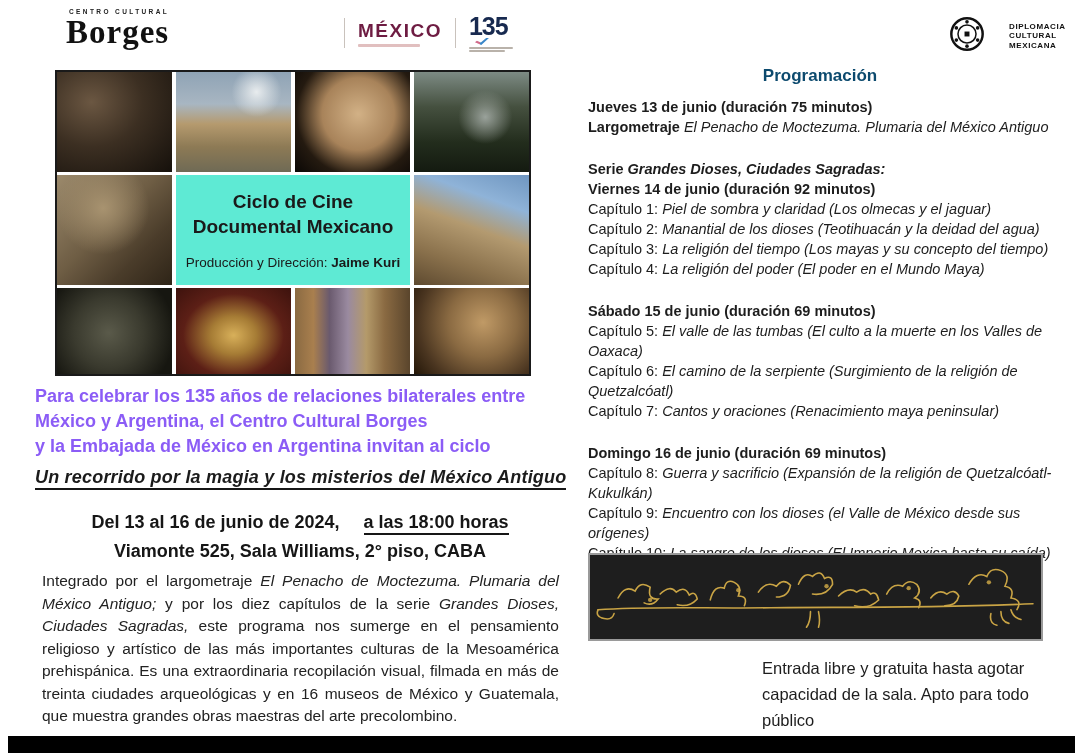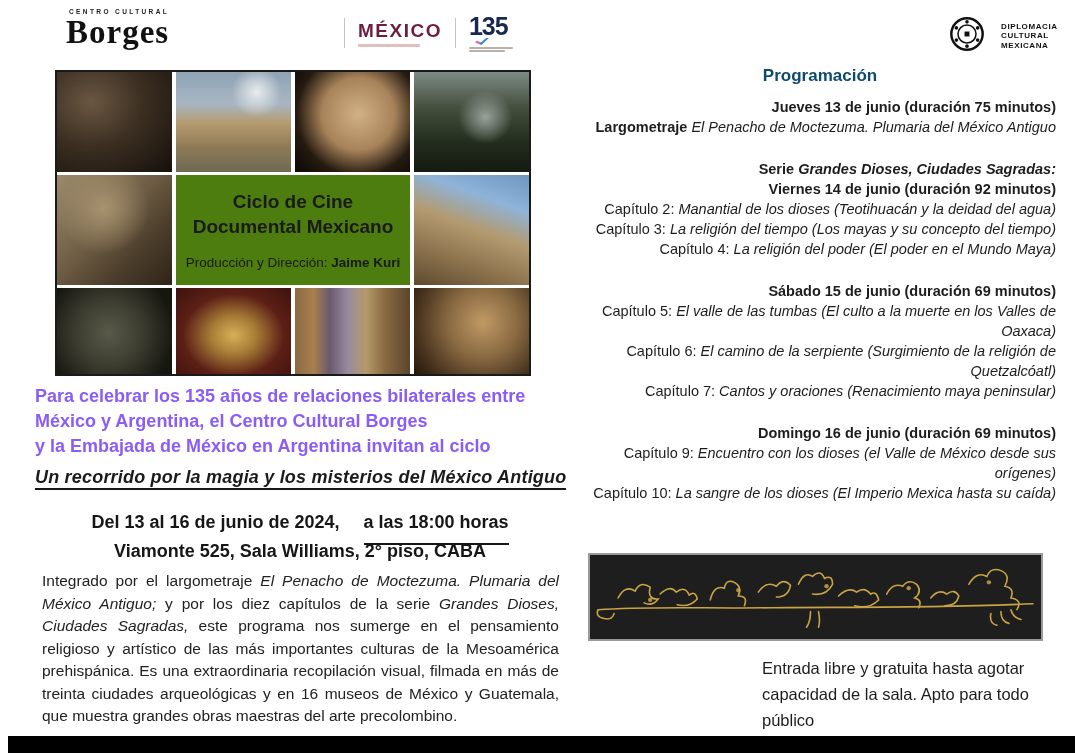--- a/index.html
+++ b/index.html
@@ -17,21 +17,21 @@
   .sre-text .sre-title { color:#6e1c42; font-weight:bold; font-size:16.5px; letter-spacing:0.6px; }
   .sre-text .sre-sub { color:#8a3d5e; font-size:5px; letter-spacing:0.8px; margin-top:1px; }
   .v-sep { width:1px; height:30px; background:#c9c2bc; }
   .mx-title { color:#6e1c42; font-weight:bold; font-size:19px; letter-spacing:1.5px; }
   .mx-sub-bar { height:3px; width:62px; background:#c98a8a; opacity:.55; margin-top:2px; border-radius:1px; }
   .badge135 { display:flex; flex-direction:column; align-items:flex-start; }
   .badge135 .num { color:#17294f; font-weight:bold; font-size:25px; letter-spacing:-1px; line-height:24px; }
   .badge135 .mark { width:14px; height:7px; margin-left:6px; background:linear-gradient(100deg,#d16a8a 0 40%,#3a86c8 40% 100%); clip-path:polygon(0 60%,45% 100%,100% 0,80% 0,42% 64%,14% 38%); }
   .badge135 .mini-bar { height:2px; background:#b9b2aa; margin-top:1.5px; border-radius:1px; }
 
-  .hdr-right { position:absolute; left:948px; top:15px; display:flex; align-items:center; gap:15px; }
+  .hdr-right { position:absolute; left:948px; top:15px; display:flex; align-items:center; gap:23px; }
   .dip-text div { font-size:8px; font-weight:bold; letter-spacing:0.6px; color:#111; line-height:9.5px; }
 
   
   .collage { position:absolute; left:55px; top:70px; width:476px; height:306px; background:#fff; border:2px solid #1a1a1a; }
   .tile { position:absolute; }
   .t-r1 { top:0; height:100px; }
   .t-r2 { top:103px; height:110px; }
   .t-r3 { top:216px; height:86px; }
   .c1 { left:0; width:115px; } .c2 { left:119px; width:115px; }
   .c3 { left:238px; width:115px; } .c4 { left:357px; width:115px; }
@@ -40,41 +40,41 @@
   .ph-pyramid { background:radial-gradient(circle at 70% 20%,#e8ecee 0%,rgba(255,255,255,0) 22%),linear-gradient(180deg,#8fa3b5 0%,#a8b6c2 32%,#b59a6e 52%,#8d7a55 75%,#6f6a55 100%); }
   .ph-face    { background:radial-gradient(circle at 55% 42%,#d2b186 0%,#a8835a 42%,#241a10 72%,#0a0705 100%); }
   .ph-jungle  { background:radial-gradient(circle at 62% 45%,#9aa29b 0%,rgba(0,0,0,0) 30%),linear-gradient(180deg,#7d8b84 0%,#45503f 35%,#232d1d 70%,#141a10 100%); }
   .ph-mask    { background:radial-gradient(circle at 40% 30%,#a89370 0%,rgba(0,0,0,0) 45%),linear-gradient(135deg,#9c8a6c 0%,#6e5d44 45%,#4a3c2a 72%,#2e2417 100%); }
   .ph-wall    { background:linear-gradient(200deg,#6f96c0 0%,#8fb3d8 25%,#b39a70 48%,#8a714c 75%,#5e4a30 100%); }
   .ph-olmec   { background:radial-gradient(circle at 45% 52%,#5a5a4a 0%,#3a3a2e 45%,#161610 85%),#11110c; }
   .ph-gold    { background:radial-gradient(ellipse at 50% 55%,#d8b05a 0%,#a67c35 28%,#5c1f16 62%,#3d120d 100%); }
   .ph-columns { background:linear-gradient(90deg,#8a6a42 0%,#a97f4e 16%,#6a5a6e 30%,#9a8aa0 46%,#b49a6a 62%,#8a6a42 78%,#5a452c 100%); }
   .ph-statue  { background:radial-gradient(circle at 60% 40%,#c09a66 0%,#8a6a42 40%,#4a3520 75%,#241708 100%); }
 
-  .poster-box { position:absolute; left:119px; top:103px; width:234px; height:110px; background:#4d7c0f; text-align:center; padding-top:14px; }
+  .poster-box { position:absolute; left:119px; top:103px; width:234px; height:110px; background:#5eead4; text-align:center; padding-top:14px; }
   .poster-title { font-size:19px; font-weight:bold; line-height:25px; color:#1a1a1a; }
   .poster-credit { margin-top:16px; font-size:13.5px; color:#1a1a1a; white-space:nowrap; }
   .poster-credit .b { font-weight:bold;margin-top:32px; }
 
   
   .invite { position:absolute; left:35px; top:384px; width:530px; text-align:left; font-weight:bold; font-size:18px; line-height:25px; color:#8b5cf6; }
   .headline { position:absolute; left:35px; top:467px; width:530px; text-align:left; white-space:nowrap; }
   .headline span { font-size:18px; font-weight:bold; font-style:italic; border-bottom:2.5px solid #161616; padding-bottom:1px; letter-spacing:0.2px; }
   .dateline { position:absolute; left:35px; top:512px; width:530px; text-align:center; font-weight:bold; font-size:18px; color:#161616; white-space:nowrap; }
-  .dateline .u { margin-left:24px; border-bottom:2.5px solid #161616; padding-bottom:11px; }
+  .dateline .u { margin-left:24px; border-bottom:2.5px solid #161616; padding-bottom:1px; }
   .venue { position:absolute; left:35px; top:541px; width:530px; text-align:center; font-weight:bold; font-size:18px; color:#161616; }
   .descr { position:absolute; left:42px; top:570px; width:517px; font-size:15.5px; line-height:22.5px; text-align:justify; color:#222; }
   .it { font-style:italic; }
   .b { font-weight:bold; }
   .bi { font-weight:bold; font-style:italic; }
 
   
   .prog-title { position:absolute; left:585px; top:66px; width:470px; text-align:center; font-weight:bold; font-size:17px; color:#0c4a6e; }
   .prog { position:absolute; left:588px; top:97px; width:468px; font-size:14.5px; line-height:20px; color:#1d1d1d; }
-  .prog .blk { margin-bottom:22px;text-align:right; }
+  .prog .blk { margin-bottom:22px; }
   .prog .hd { font-weight:bold; }
   .chap { }
 
   .penacho { position:absolute; left:588px; top:553px; width:455px; height:88px; background:#1e1e1e; border:2px solid #9a9a9a; }
   .penacho svg { width:100%; height:100%; display:block; }
 
   .admission { position:absolute; left:762px; top:655px; width:288px; font-size:16.5px; line-height:26px; color:#1d1d1d; }
 
   .bottom-bar { position:absolute; left:8px; top:736px; width:1067px; height:17px; background:#000; }
 </style>
@@ -176,34 +176,36 @@
       <div class="chap">
         <span class="b">Largometraje </span><span class="it">El Penacho de Moctezuma. Plumaria del México Antiguo</span>
       </div>
     </div>
 
     <div class="blk">
       <div>
         <span class="b">Serie </span><span class="bi">Grandes Dioses, Ciudades Sagradas:</span>
       </div>
       <div class="hd">Viernes 14 de junio  (duración 92 minutos)</div>
+      <div class="chap"><span>Capítulo 1: </span><span class="it">Piel de sombra y claridad (Los olmecas y el jaguar)</span></div>
       <div class="chap"><span>Capítulo 2: </span><span class="it">Manantial de los dioses (Teotihuacán y la deidad del agua)</span></div>
       <div class="chap"><span>Capítulo 3: </span><span class="it">La religión del tiempo (Los mayas y su concepto del tiempo)</span></div>
       <div class="chap"><span>Capítulo 4: </span><span class="it">La religión del poder (El poder en el Mundo Maya)</span></div>
     </div>
 
     <div class="blk">
       <div class="hd">Sábado 15 de junio (duración 69 minutos)</div>
       <div class="chap"><span>Capítulo 5: </span><span class="it">El valle de las tumbas (El culto a la muerte en los Valles de Oaxaca)</span></div>
       <div class="chap"><span>Capítulo 6: </span><span class="it">El camino de la serpiente (Surgimiento de la religión de Quetzalcóatl)</span></div>
       <div class="chap"><span>Capítulo 7: </span><span class="it">Cantos y oraciones (Renacimiento maya peninsular)</span></div>
     </div>
 
     <div class="blk">
       <div class="hd">Domingo 16 de junio (duración 69 minutos)</div>
+      <div class="chap"><span>Capítulo 8: </span><span class="it">Guerra y sacrificio (Expansión de la religión de Quetzalcóatl-Kukulkán)</span></div>
       <div class="chap"><span>Capítulo 9: </span><span class="it">Encuentro con los dioses (el Valle de México desde sus orígenes)</span></div>
       <div class="chap"><span>Capítulo 10: </span><span class="it">La sangre de los dioses (El Imperio Mexica hasta su caída)</span></div>
     </div>
 
   </div>
 
   <div class="penacho">
     <svg viewBox="0 0 450 86" preserveAspectRatio="none">
       <g stroke="#c9a445" stroke-width="1.6" fill="none" stroke-linecap="round">
         <path d="M8 56 C 60 52, 120 55, 180 54 S 320 55, 442 50"></path>

